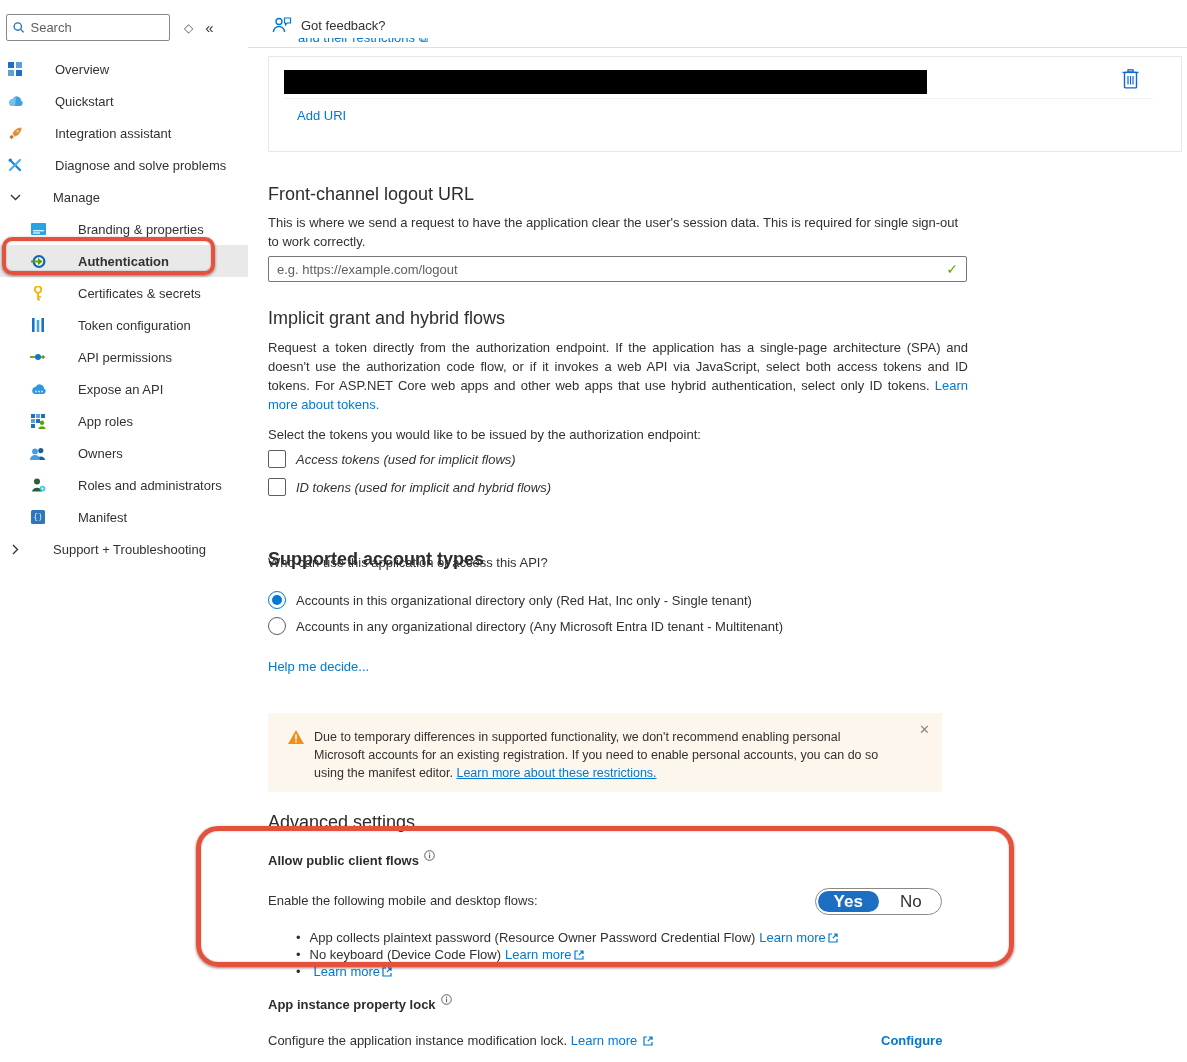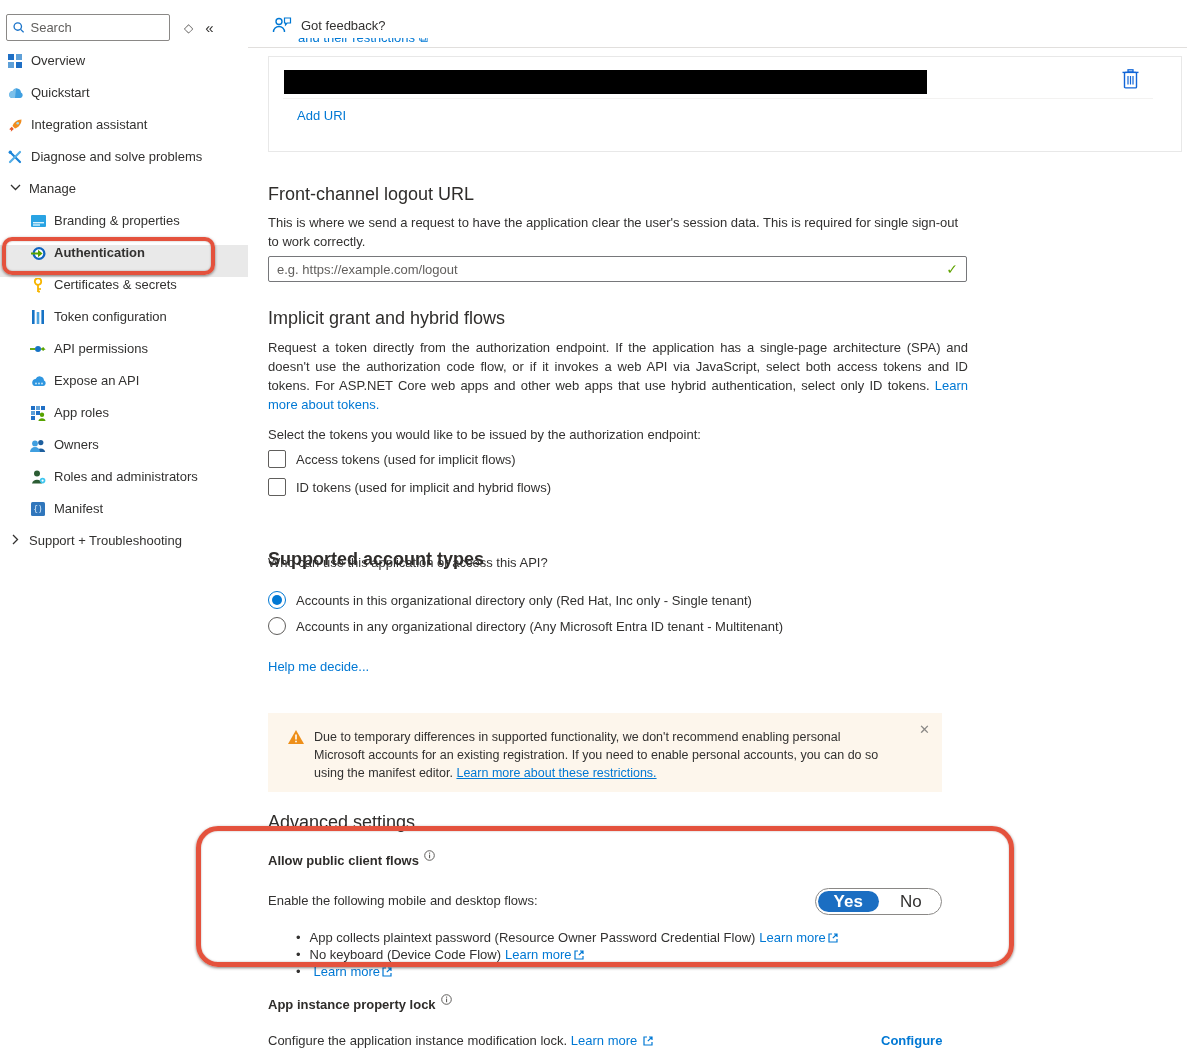--- a/index.html
+++ b/index.html
@@ -9,21 +9,21 @@
 
   
   .sidebar { position:absolute; left:0; top:0; width:248px; height:100%; background:#fff; }
   .search-row { display:flex; align-items:center; padding:14px 6px 6px 6px; }
   .search-box { display:flex; align-items:center; width:164px; height:27px; border:1px solid #8a8886; border-radius:2px; padding:0 6px; background:#fff; }
   .search-box input { border:none; outline:none; width:100%; font-family:"Liberation Sans",sans-serif; font-size:13px; color:#323130; margin-left:6px; }
   .search-box input::placeholder { color:#605e5c; }
   .mini-icon { color:#605e5c; font-size:12px; margin-left:14px; cursor:pointer; }
   .collapse-icon { color:#323130; font-size:15px; margin-left:12px; cursor:pointer; }
   .nav { margin-top:6px; }
-  .nav-row { position:relative; display:flex; height:32px; cursor:pointer; }
+  .nav-row { position:relative; display:flex; align-items:center; height:32px; cursor:pointer;gap:24px; }
   .nav-row.selected { background:#e9e9e9; }
   .nav-row .ic { width:16px; height:16px; margin-left:7px; flex:0 0 16px; display:flex; align-items:center; justify-content:center; }
   .nav-row.sub .ic { margin-left:30px; }
   .nav-row .lbl { margin-left:8px; white-space:nowrap; }
   .nav-row.selected .lbl { font-weight:700; }
   .chev { width:12px; height:12px; margin-left:9px; flex:0 0 12px; display:flex; align-items:center; justify-content:center; }
 
   
   .cmdbar-divider { position:absolute; left:248px; right:0; top:47px; height:1px; background:#e1dfdd; }
   .feedback { position:absolute; left:272px; top:16px; display:flex; align-items:center; cursor:pointer; }
@@ -46,21 +46,21 @@
   .link { color:#0078d4; text-decoration:none; cursor:pointer; }
   .link.u { text-decoration:underline; }
 
   .url-input { position:absolute; left:268px; top:256px; width:699px; height:26px; border:1px solid #76777a; border-radius:2px; background:#fff; display:flex; align-items:center; }
   .url-input input { border:none; outline:none; flex:1; padding:0 8px; font-family:"Liberation Sans",sans-serif; font-size:13px; color:#323130; }
   .url-input input::placeholder { color:#605e5c; }
   .valid-check { color:#5fa300; font-size:14px; margin-right:8px; }
 
   .check-row { position:absolute; left:268px; display:flex; align-items:center; height:20px; }
   .checkbox { width:18px; height:18px; border:1px solid #605e5c; border-radius:2px; background:#fff; flex:0 0 18px; cursor:pointer; }
-  .check-row .lbl { margin-left:10px; }
+  .check-row .lbl { margin-left:10px;font-style:italic; }
 
   .radio-row { position:absolute; left:268px; display:flex; align-items:center; height:20px; }
   .radio { width:18px; height:18px; border-radius:50%; border:1px solid #605e5c; background:#fff; flex:0 0 18px; position:relative; cursor:pointer; }
   .radio.on { border:1px solid #0078d4; }
   .radio.on::after { content:""; position:absolute; left:3px; top:3px; width:10px; height:10px; border-radius:50%; background:#0078d4; }
   .radio-row .lbl { margin-left:10px; }
 
   
   .warning { position:absolute; left:268px; top:713px; width:674px; height:79px; background:#fdf6ec; }
   .warning .tri { position:absolute; left:20px; top:17px; }

